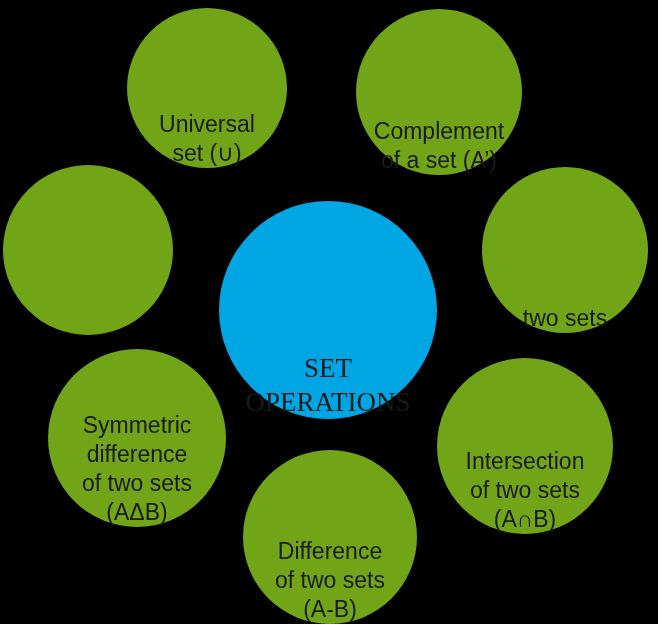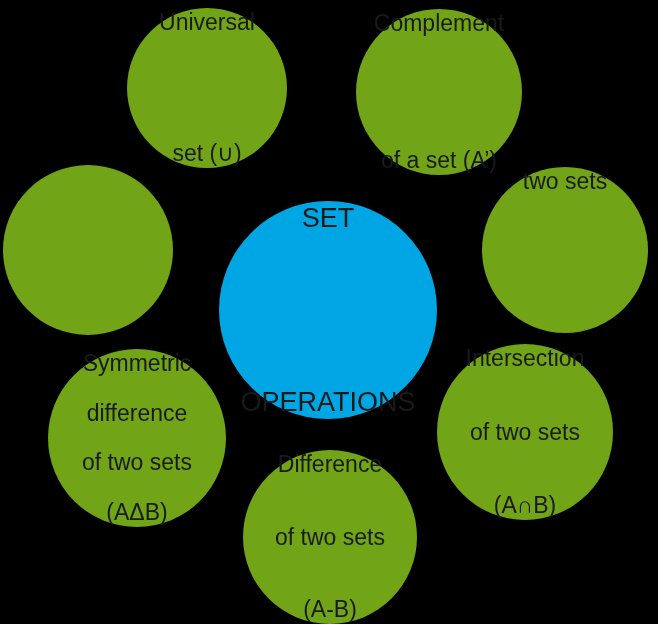--- a/index.html
+++ b/index.html
@@ -13,43 +13,44 @@
     width: 658px; height: 624px;
     background: var(--background, #000);
     overflow: hidden;
   }
   .node {
     position: absolute;
     border-radius: 50%;
     display: flex;
     flex-direction: column;
     align-items: center;
-    justify-content: space-between;
+    justify-content: flex-end;
     text-align: center;
     color: var(--text, #1A1A1A);
   }
   .node.green {
     background: var(--node-fill, #71A416);
     font-size: 23px;
     line-height: 29px;
   }
   .node.blue {
     background: var(--center-fill, #00A5E4);
     font-size: 27px;
     line-height: 34px;
+    font-family: Liberation Serif, serif;
   }
   .ln { display: block; white-space: nowrap; }
 
   
   #c-universal    { left: 127px; top:   8px; width: 160px; height: 160px; }
   #c-complement   { left: 356px; top:   9px; width: 166px; height: 166px; }
   #c-disjoint     { left:   3px; top: 165px; width: 170px; height: 170px; }
   #c-union        { left: 482px; top: 167px; width: 166px; height: 166px; }
   #c-symmetric    { left:  48px; top: 349px; width: 178px; height: 178px; }
-  #c-intersection { left: 437px; top: 344px; width: 176px; height: 176px; }
+  #c-intersection { left: 437px; top: 358px; width: 176px; height: 176px; }
   #c-difference   { left: 243px; top: 450px; width: 174px; height: 174px; }
   #c-center       { left: 219px; top: 201px; width: 218px; height: 218px; }
 </style>
 </head>
 <body>
 
 <div class="canvas">
 
   <div class="node green" id="c-universal">
     <span class="ln">Universal</span>

